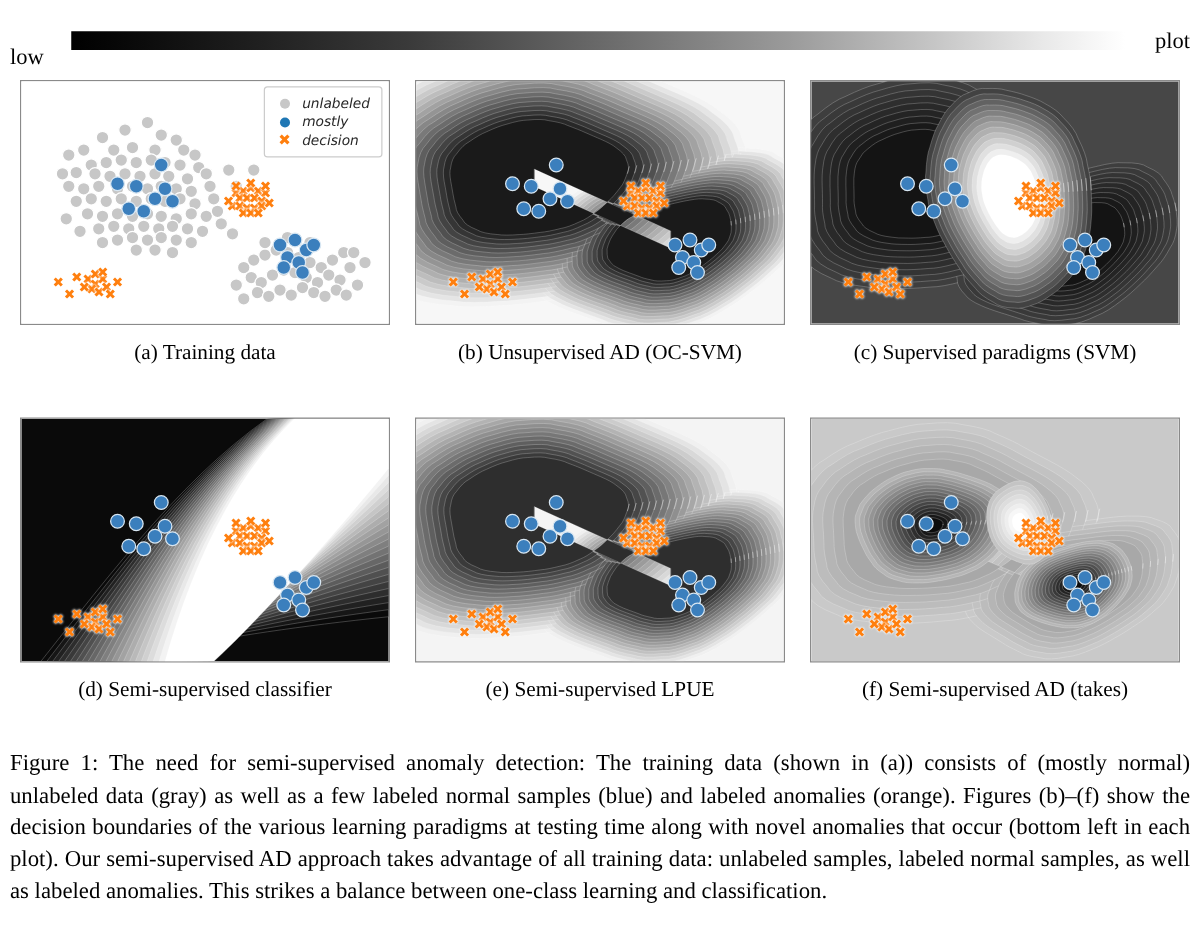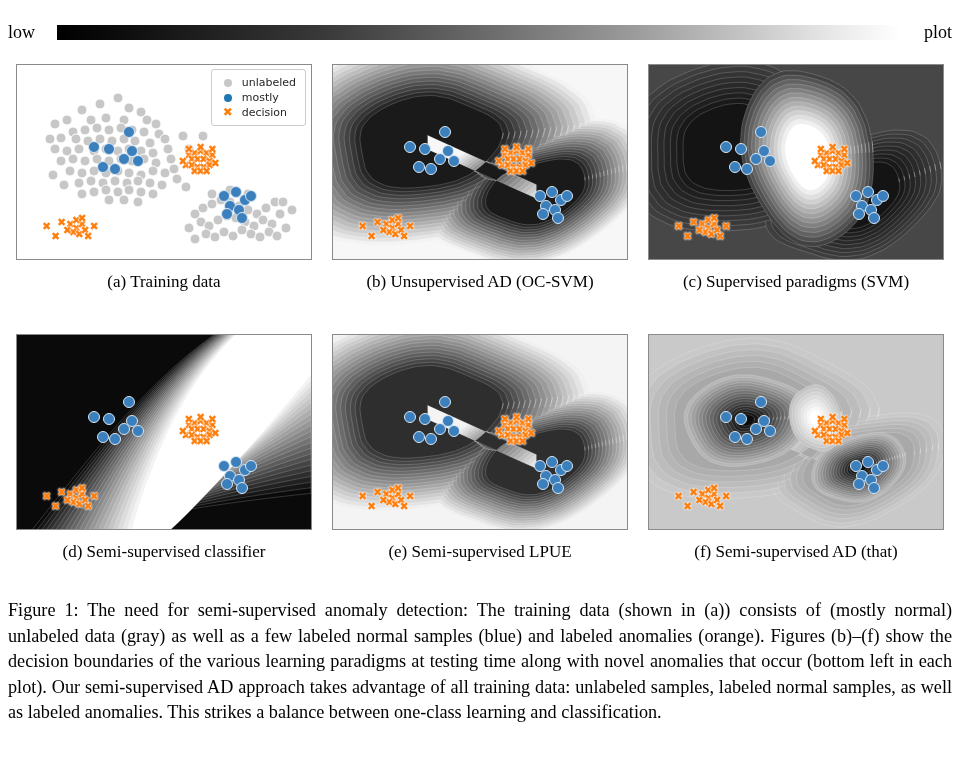--- a/index.html
+++ b/index.html
@@ -11,21 +11,21 @@
     overflow:hidden;
     position:relative;
   }
 
   
   #colorbar-area{position:absolute;left:0;top:0;width:960px;height:50px;}
   #cbar-title{
     position:absolute;left:0;top:2px;width:960px;text-align:center;
     font-size:17px;letter-spacing:.1px;
   }
-  #cbar-low{position:absolute;left:8px;top:22px;font-size:18px;}
+  #cbar-low{position:absolute;left:8px;top:35px;font-size:18px;}
   #cbar-high{position:absolute;right:8px;top:22px;font-size:18px;}
   #cbar-gradient{
     position:absolute;left:57px;top:25px;width:843px;height:15px;
     background:linear-gradient(to right,#000000 0%,#0a0a0a 6%,#3a3a3a 32%,#6e6e6e 52%,#9a9a9a 68%,#c6c6c6 82%,#e8e8e8 92%,#ffffff 100%);
   }
 
   
   .panel{
     position:absolute;width:296px;height:196px;
     border:1px solid #8a8a8a;
@@ -57,20 +57,21 @@
     text-shadow:0 0 2px #fff,0 0 2px #fff;
   }
 
   
   #legend{
     position:absolute;right:5px;top:4px;
     background:#ffffff;border:1px solid #cccccc;border-radius:3px;
     padding:5px 9px 5px 7px;
     font-family:"DejaVu Sans", sans-serif;font-size:11px;color:#262626;
     line-height:15px;
+    font-style:italic;
   }
   .lg-row{display:flex;align-items:center;height:15px;}
   .lg-sym{width:18px;text-align:center;margin-right:5px;flex:0 0 18px;}
   .lg-dot{display:inline-block;width:8px;height:8px;border-radius:50%;vertical-align:middle;}
   .lg-dot.gray{background:#c7c7c7;}
   .lg-dot.blue{background:#1f77b4;}
   .lg-x{color:#ff7f0e;font-weight:700;font-size:12px;}
 
   
   #figcaption{
@@ -722,15 +723,15 @@
       <div class="mk orange" style="left: 62.16px; top: 168.56px;">✖</div>
       <div class="mk orange" style="left: 68.08px; top: 164.64px;">✖</div>
       <div class="mk orange" style="left: 59.2px; top: 154.84px;">✖</div>
       <div class="mk orange" style="left: 76.96px; top: 160.72px;">✖</div>
       <div class="mk orange" style="left: 50.32px; top: 164.64px;">✖</div>
       <div class="mk orange" style="left: 71.04px; top: 170.52px;">✖</div>
       <div class="mk orange" style="left: 65.12px; top: 152.88px;">✖</div>
       <div class="mk orange" style="left: 44.4px; top: 156.8px;">✖</div>
     </div>
 </div>
-<div class="caption" style="left:636px;top:542px;">(f) Semi-supervised AD (that)</div>
+<div class="caption" style="left:636px;top:542px;">(f) Semi-supervised AD (takes)</div>
 
 <div id="figcaption">Figure 1: The need for semi-supervised anomaly detection: The training data (shown in (a)) consists of (mostly normal) unlabeled data (gray) as well as a few labeled normal samples (blue) and labeled anomalies (orange). Figures (b)–(f) show the decision boundaries of the various learning paradigms at testing time along with novel anomalies that occur (bottom left in each plot). Our semi-supervised AD approach takes advantage of all training data: unlabeled samples, labeled normal samples, as well as labeled anomalies. This strikes a balance between one-class learning and classification.</div>
 
 </body></html>

